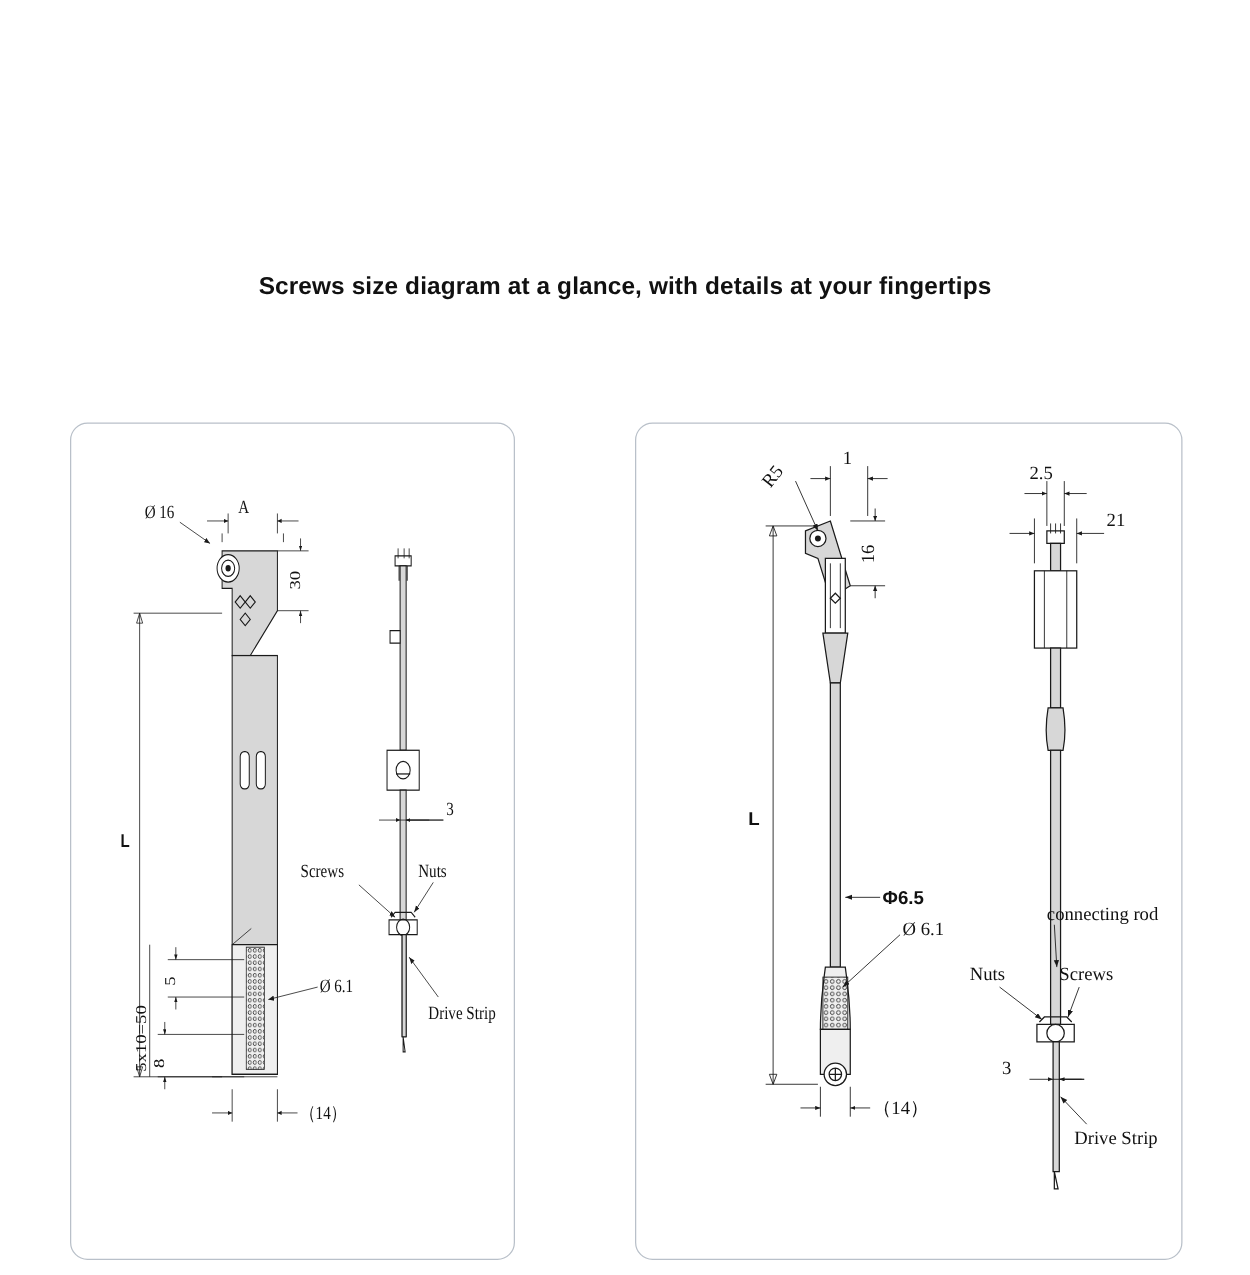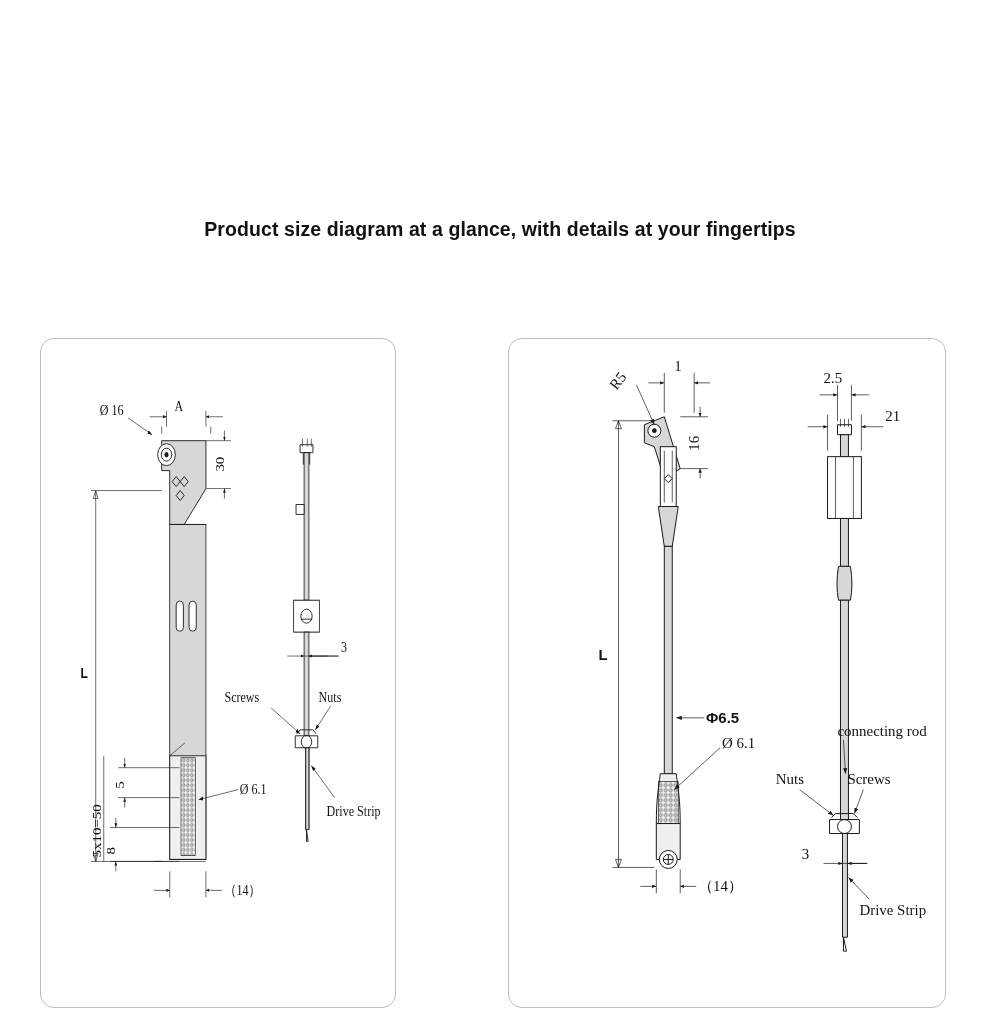--- a/index.html
+++ b/index.html
@@ -29,21 +29,21 @@
   .panel {
     position: absolute;
     top: 338px;
     height: 670px;
     border: 1.2px solid #b9c0c9;
     border-radius: 14px;
     background: #fff;
     box-sizing: border-box;
   }
   #panel-left {
-    left: 40px;
+    left: 56px;
     width: 356px;
   }
   #panel-right {
     left: 508px;
     width: 438px;
   }
   .svgwrap {
     position: absolute;
     inset: 0;
   }
@@ -91,21 +91,21 @@
   }
   .fillwhite {
     fill: #ffffff;
     stroke: #1a1a1a;
     stroke-width: 1;
   }
 </style>
 </head>
 <body>
 
-<div id="heading">Product size diagram at a glance, with details at your fingertips</div>
+<div id="heading">Screws size diagram at a glance, with details at your fingertips</div>
 
 <div class="panel" id="panel-left">
   <div class="svgwrap">
     <svg viewBox="0 0 440 670" preserveAspectRatio="none">
       <defs>
         <marker id="arrL" markerWidth="9" markerHeight="9" refX="8" refY="3" orient="auto">
           <path d="M0,0 L8,3 L0,6 z" fill="#1a1a1a"></path>
         </marker>
         <marker id="arrLs" markerWidth="7" markerHeight="7" refX="6" refY="2.4" orient="auto">
           <path d="M0,0 L6,2.4 L0,4.8 z" fill="#1a1a1a"></path>

